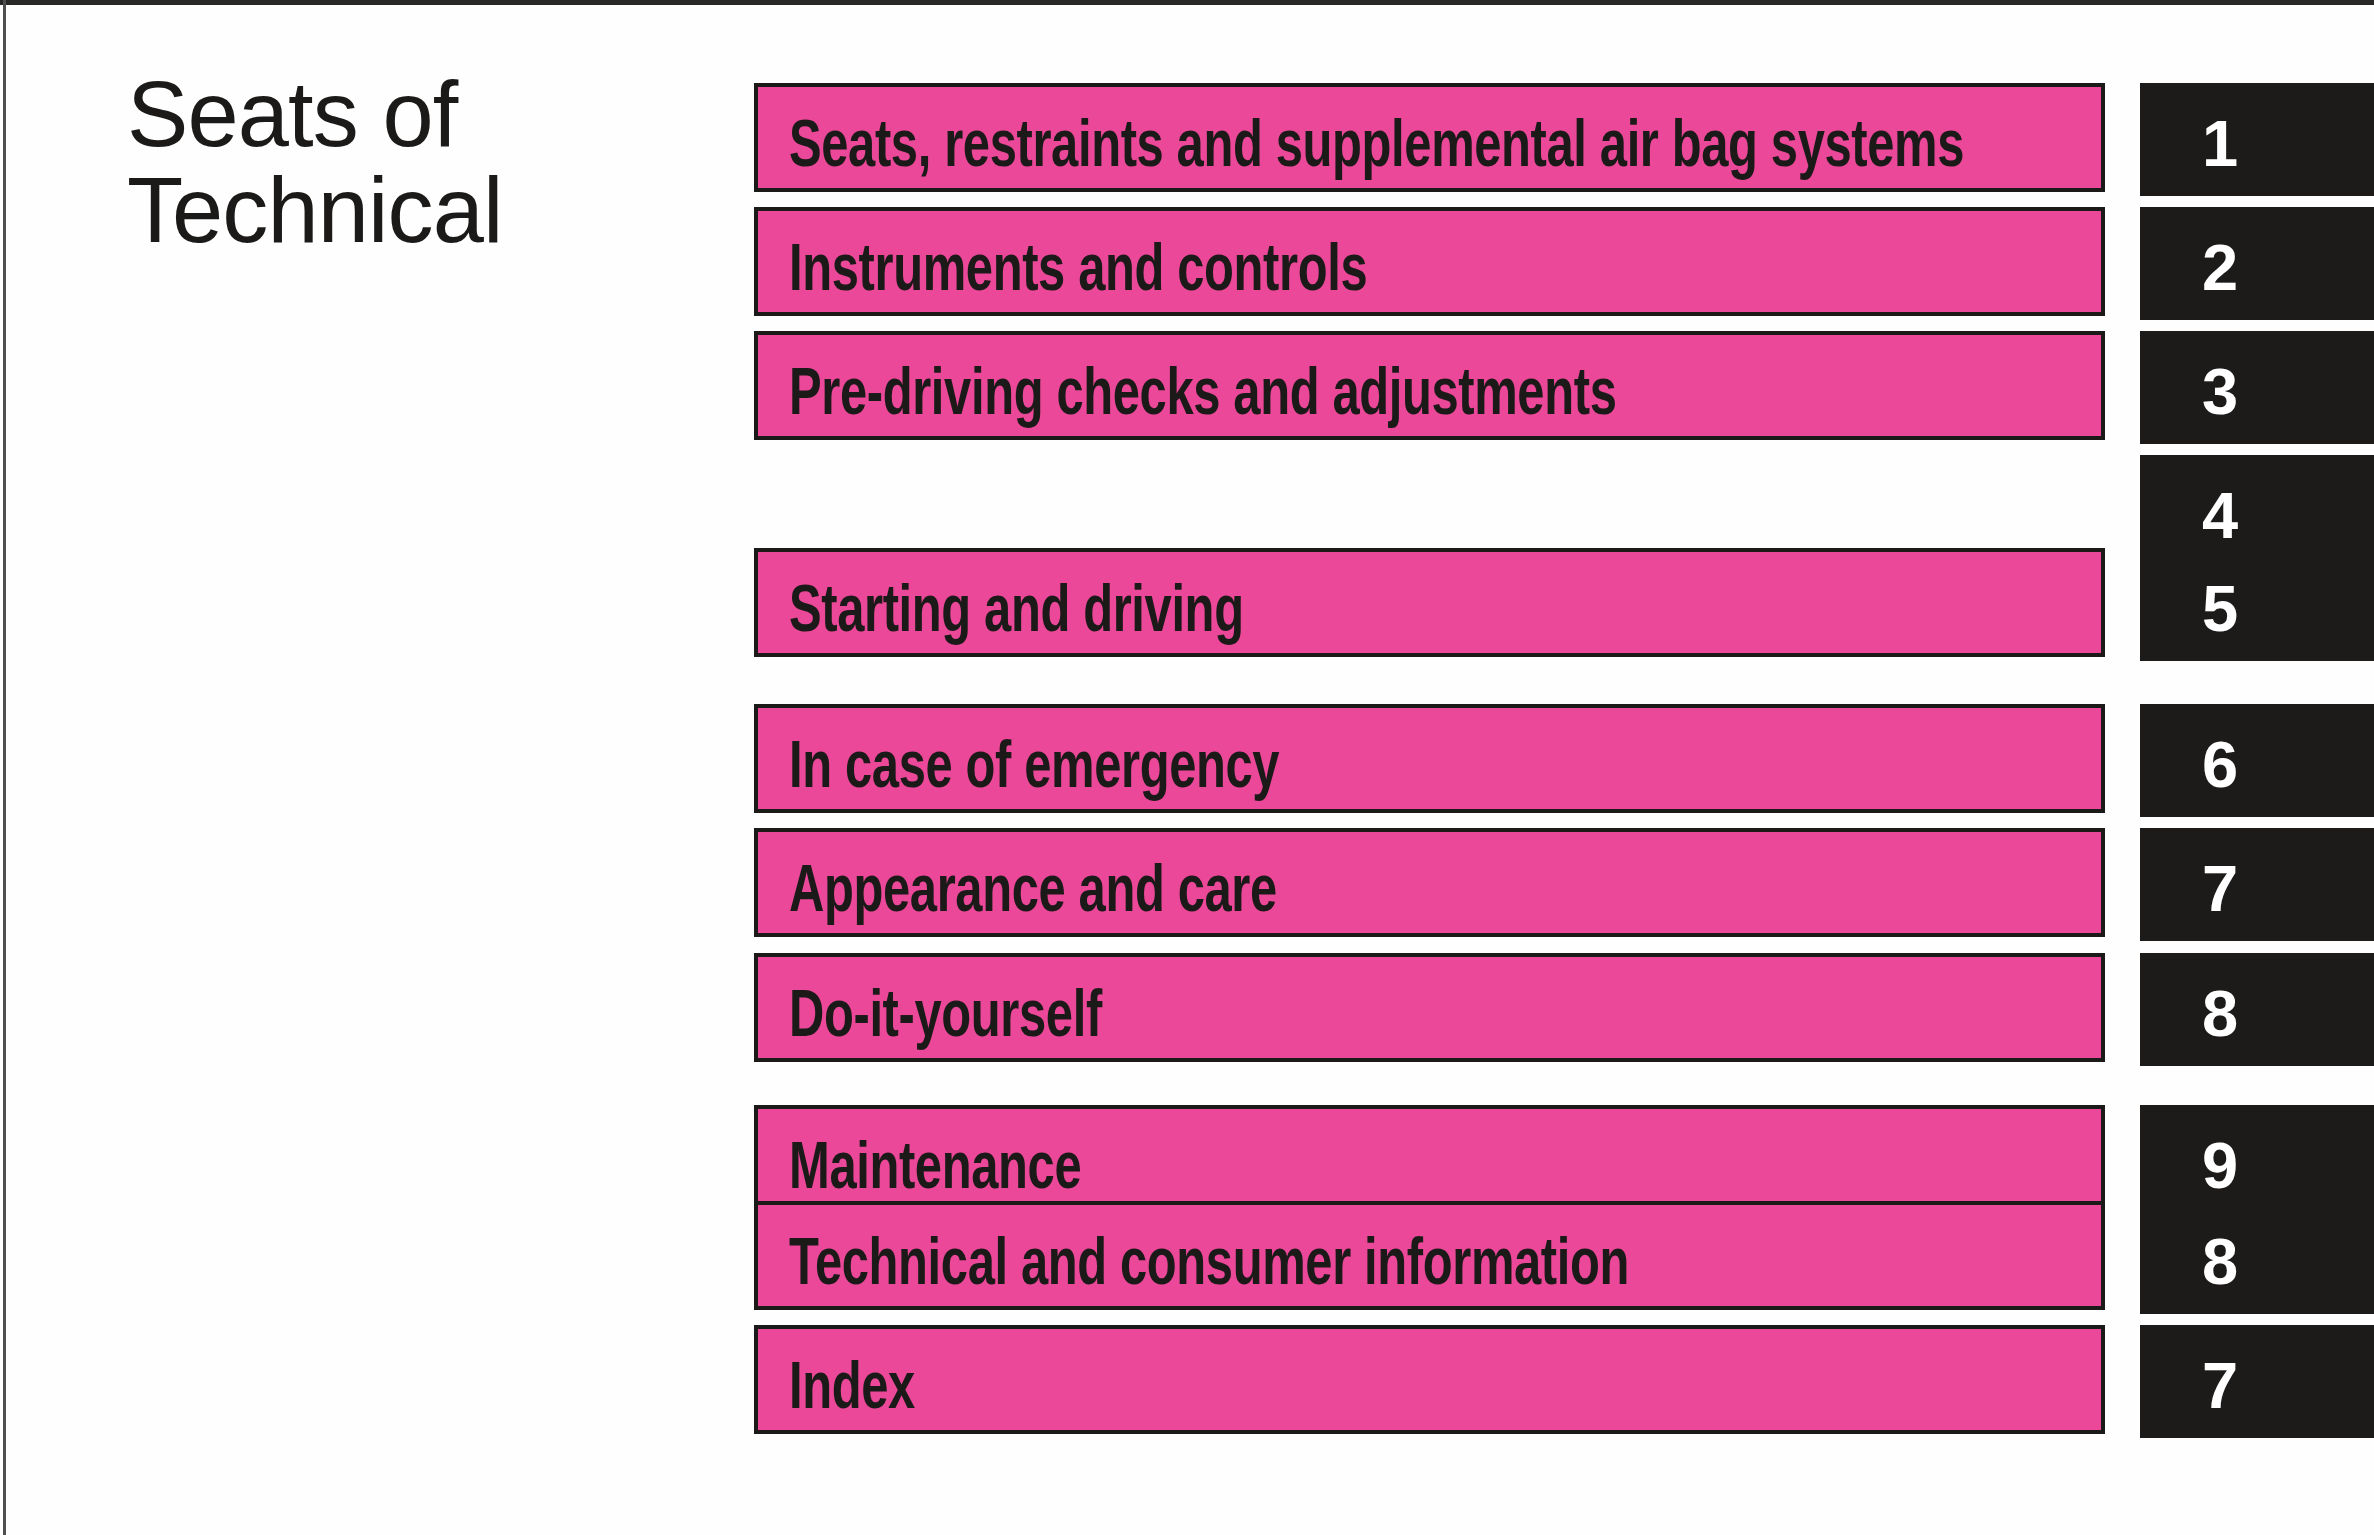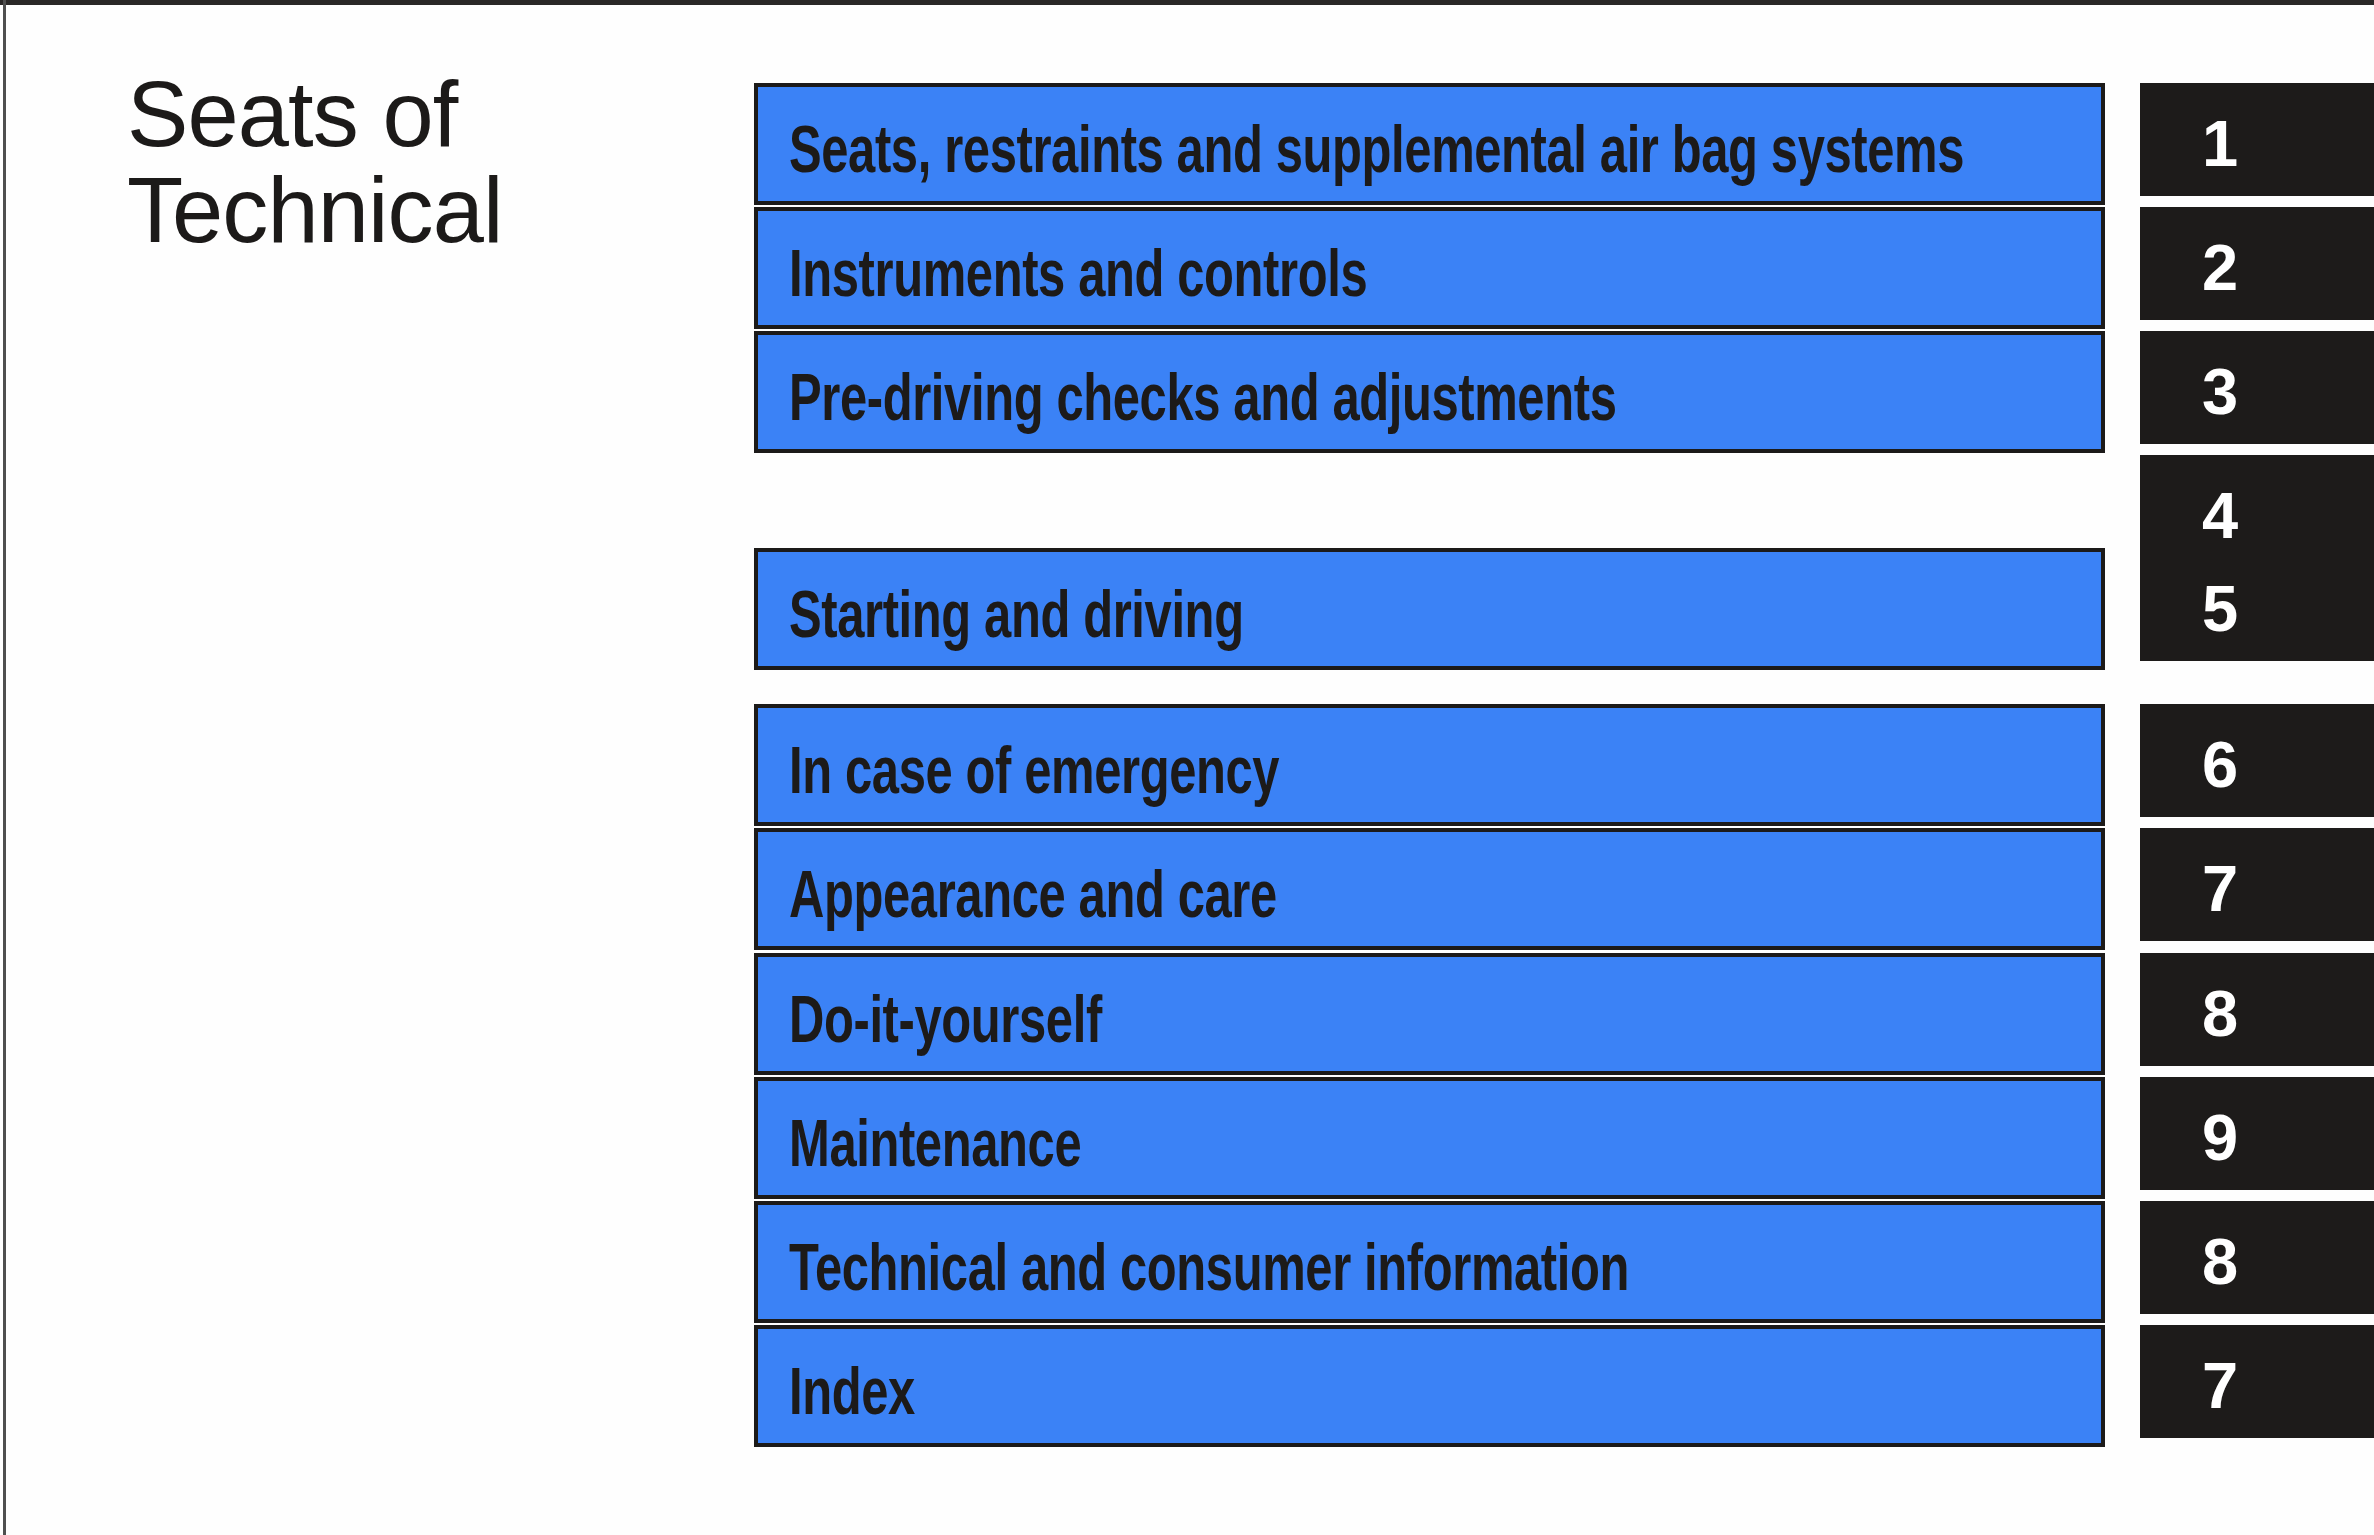--- a/index.html
+++ b/index.html
@@ -40,23 +40,23 @@
   .toc-row {
     position: absolute;
     left: 754px;
     width: 1620px;
     height: 113px;
   }
   .chapter-box {
     position: absolute;
     left: 0; top: 0;
     width: 1351px;
-    height: 122px;
+    height: 109px;
     box-sizing: border-box;
-    background: #3b82f6;
+    background: #ec4899;
     border: 4.6px solid #1c1a19;
     display: flex;
     align-items: center;
     padding-left: 31px;
     padding-top: 9.3px;
   }
   .chapter-label {
     display: inline-block;
     font-size: 67px;
     font-weight: 700;
@@ -89,21 +89,21 @@
   }
   
   .r0  { top:   83px; }
   .r1  { top:  207px; }
   .r2  { top:  331px; }
   .r3  { top:  455px; }
   .r4  { top:  548px; }
   .r5  { top:  704px; }
   .r6  { top:  828px; }
   .r7  { top: 953px; }
-  .r8  { top: 1077px; }
+  .r8  { top: 1105px; }
   .r9  { top: 1201px; }
   .r10 { top: 1325px; }
 </style>
 </head>
 <body>
 
 <div class="top-edge-bar"></div>
 <div class="left-edge-line"></div>
 
 <div class="page-title">

